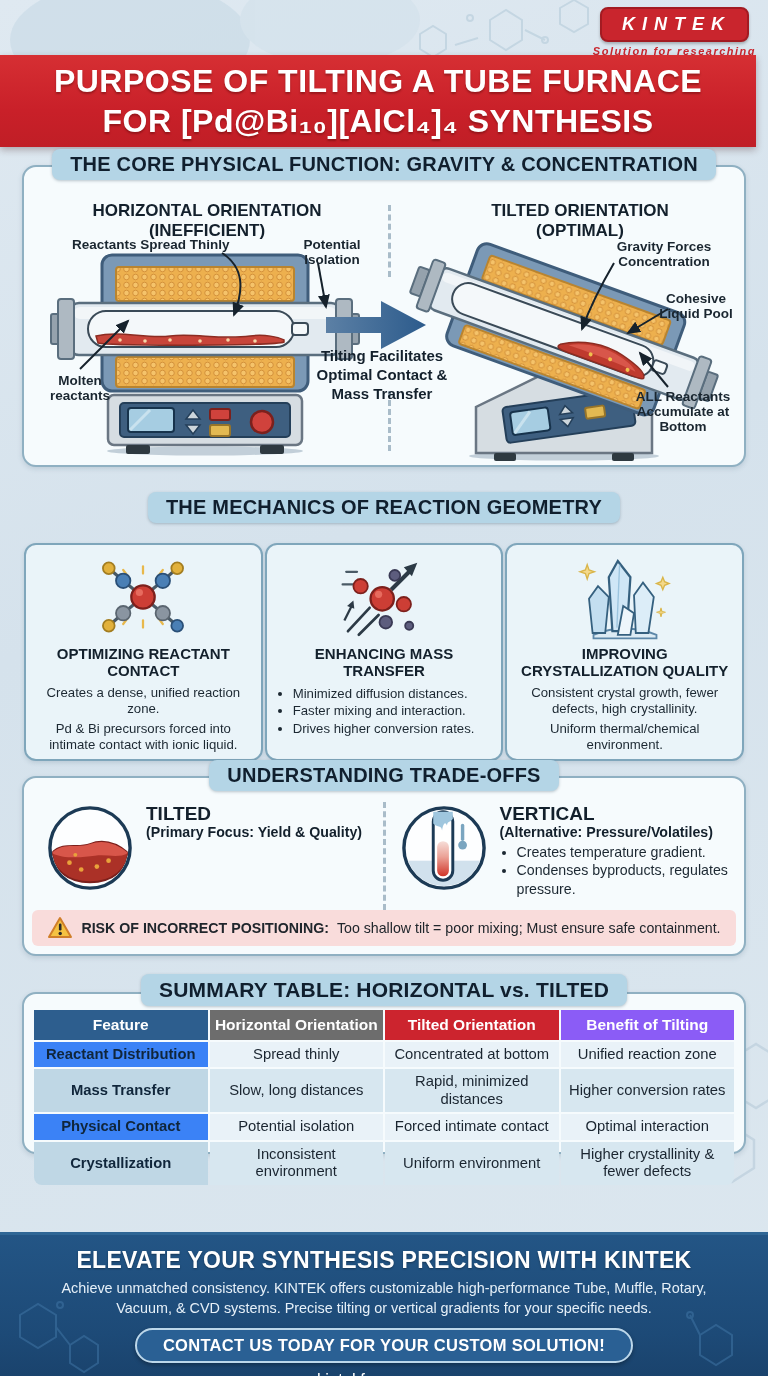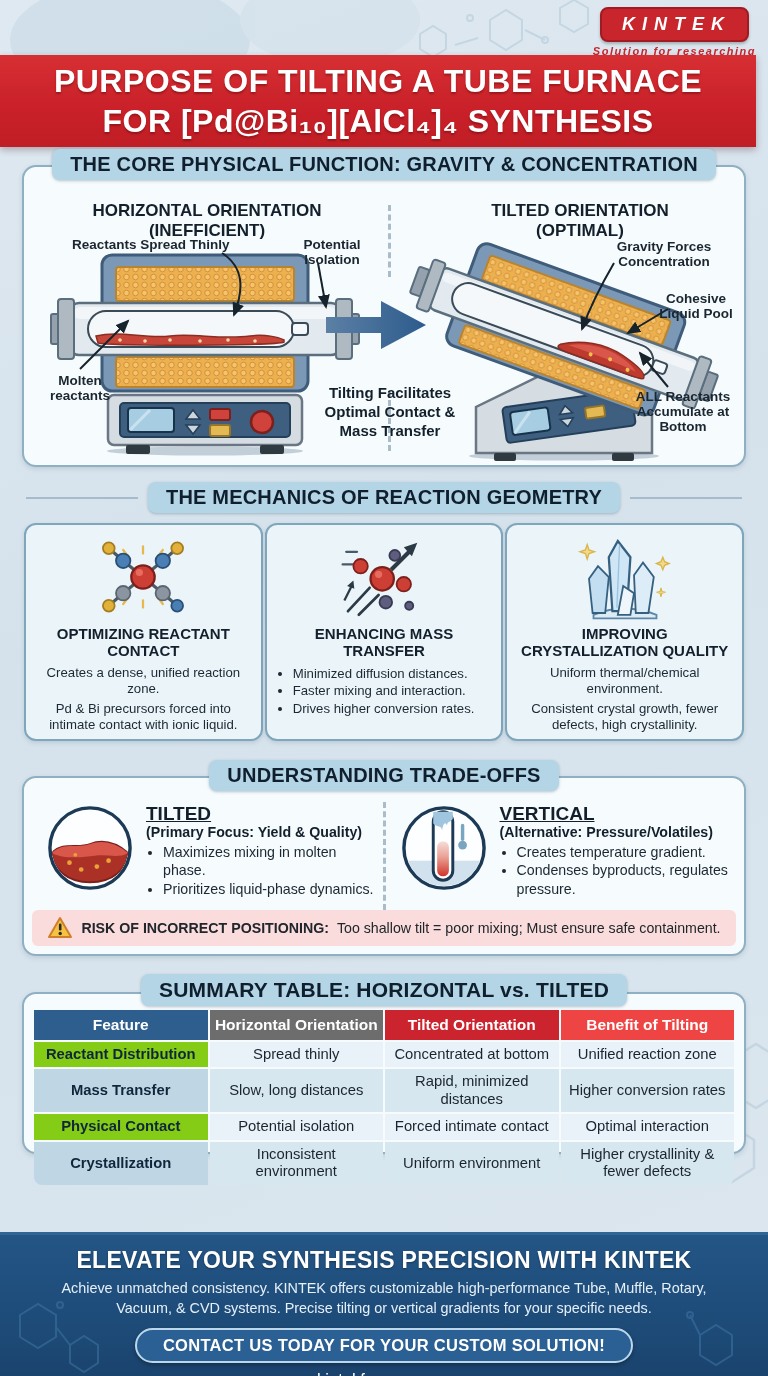--- a/index.html
+++ b/index.html
@@ -57,61 +57,61 @@
   
   .sec-core { position:absolute; top:149px; left:22px; right:22px; height:318px; text-align:center; }
   .sec-core .box { top:16px; }
   .orient-head { position:absolute; z-index:2; font-weight:bold; font-size:17px; line-height:1.2; color:#13202c; }
   .flabel { position:absolute; z-index:2; font-weight:bold; font-size:13.5px; line-height:1.12; color:#1a2630; }
   .center-cap { position:absolute; z-index:2; font-weight:bold; font-size:15px; line-height:1.25; color:#13202c; }
   .vdash { position:absolute; z-index:1; width:0; border-left:3px dashed #a9bcc9; }
 
   
   .sec-mech { position:absolute; top:482px; left:0; width:768px; }
-  .sec-mech .pill-row { margin:0 26px; }
+  .sec-mech .pill-row { margin:0 26px;flex-direction:column; }
   .cards { display:flex; gap:2px; margin:10px 24px 0; }
   .card {
     flex:1; height:218px; background:#eaf4f9; border:2px solid #7fa6bb; border-radius:12px;
     padding:6px 8px; text-align:center; box-shadow:0 2px 4px rgba(70,100,120,.18);
   }
   .card .icon { height:92px; display:flex; align-items:center; justify-content:center; }
   .card h3 { font-size:15px; line-height:1.15; color:#13202c; margin:2px 0 5px; }
   .card p { font-size:13.2px; line-height:1.22; color:#1c2832; margin-bottom:4px; }
   .card ul { text-align:left; margin:2px 0 0 4px; padding-left:14px; }
   .card li { font-size:13.2px; line-height:1.35; color:#1c2832; }
 
   
   .sec-trade { position:absolute; top:760px; left:22px; right:22px; height:196px; text-align:center; }
   .sec-trade .box { top:16px; }
   .trade-cols { position:absolute; z-index:2; top:36px; left:10px; right:10px; display:flex; }
   .trade-half { flex:1; display:flex; align-items:flex-start; gap:12px; padding:8px 6px 0 14px; text-align:left; }
   .trade-divider { width:0; border-left:3px dashed #a9bcc9; margin-top:6px; height:108px; }
-  .trade-text h3 { font-size:19px; line-height:1.05; color:#13202c;text-decoration:underline; }
+  .trade-text h3 { font-size:19px; line-height:1.05; color:#13202c; }
   .trade-text .sub { font-size:14.2px; font-weight:bold; color:#13202c; margin-bottom:3px; }
   .trade-text ul { margin-left:2px; padding-left:15px; }
   .trade-text li { font-size:14.2px; line-height:1.3; color:#1c2832; }
   .risk {
     position:absolute; z-index:2; left:10px; right:10px; bottom:10px; height:36px;
     background:#f9dcdb; border-radius:6px; display:flex; align-items:center; justify-content:center; gap:8px;
     font-size:14.2px; color:#20262c; padding:12px 8px; white-space:nowrap;
   }
   .risk b { font-weight:bold; }
 
   
   .sec-table { position:absolute; top:974px; left:22px; right:22px; height:180px; text-align:center; }
   .sec-table .pill { font-size:21px; }
   .sec-table .box { top:18px; }
   .tbl-wrap { position:absolute; z-index:2; top:34px; left:10px; right:10px; bottom:10px; }
   table.summary { width:100%; height:100%; border-collapse:separate; border-spacing:2px; table-layout:fixed; }
   table.summary th { color:#fff; font-size:15.5px; font-weight:bold; padding:6px 4px;text-align:center; }
   table.summary td { font-size:14.8px; color:#1a2530; padding:4px 6px; line-height:1.18; vertical-align:middle; }
   table.summary td.feat { font-weight:bold; color:#10263b; }
   .hc-blue { background:#2d5e8e; } .hc-gray { background:#6d6d6d; }
-  .hc-red { background:#cc242e; } .hc-gold { background:#ef4444; }
-  tr.r-odd td { background:#e9f2f8; } tr.r-odd td.feat { background:#84cc16; }
+  .hc-red { background:#cc242e; } .hc-gold { background:#8b5cf6; }
+  tr.r-odd td { background:#e9f2f8; } tr.r-odd td.feat { background:#3b82f6; }
   tr.r-even td { background:#d7e7f0; } tr.r-even td.feat { background:#bfd7e5; }
   tr.r-last td:first-child { border-bottom-left-radius:8px; }
   tr.r-last td:last-child { border-bottom-right-radius:8px; }
 
   
   .footer {
     position:absolute; top:1232px; left:0; width:768px; height:144px;
     background:linear-gradient(180deg,#235585 0%, #1d4a77 70%, #1a436d 100%);
     text-align:center; color:#eaf3fa; border-top:3px solid #2f6695;
   }
@@ -287,21 +287,21 @@
     </g>
   </svg>
 
   
   <div class="flabel" style="left:50px; top:88px; width:212px; text-align:left;">Reactants Spread Thinly</div>
   <div class="flabel" style="left:262px; top:88px; width:96px;">Potential Isolation</div>
   <div class="flabel" style="left:6px; top:224px; width:104px;">Molten reactants</div>
   <div class="flabel" style="left:564px; top:90px; width:156px;">Gravity Forces Concentration</div>
   <div class="flabel" style="left:628px; top:142px; width:92px;">Cohesive Liquid Pool</div>
   <div class="flabel" style="left:602px; top:240px; width:118px;">ALL Reactants Accumulate at Bottom</div>
-  <div class="center-cap" style="left:282px; top:198px; width:172px;margin-top:37px;">Tilting Facilitates Optimal Contact &amp; Mass Transfer</div>
+  <div class="center-cap" style="left:274px; top:198px; width:172px;">Tilting Facilitates Optimal Contact &amp; Mass Transfer</div>
 </div>
 
 <div class="sec-mech">
   <div class="pill-row">
     <div class="rule"></div>
     <span class="pill">THE MECHANICS OF REACTION GEOMETRY</span>
     <div class="rule"></div>
   </div>
   <div class="cards">
     <div class="card">
@@ -382,22 +382,22 @@
           <polygon points="80,34 92,50 86,90 72,90 70,48" fill="#dcedf8" stroke="#35607f" stroke-width="2"></polygon>
           <polygon points="52,10 66,28 62,88 46,88 42,28" fill="#cfe6f6" stroke="#35607f" stroke-width="2.5"></polygon>
           <line x1="54" y1="14" x2="51" y2="84" stroke="#9cc4de" stroke-width="1.5"></line>
           <polygon points="58,60 70,68 66,92 52,92" fill="#eef6fb" stroke="#35607f" stroke-width="2"></polygon>
           <path d="M18,14 L20,20 L26,22 L20,24 L18,30 L16,24 L10,22 L16,20 Z" fill="#f4d98b" stroke="#d9b54a" stroke-width="1.5"></path>
           <path d="M102,28 L104,33 L109,35 L104,37 L102,42 L100,37 L95,35 L100,33 Z" fill="#f4d98b" stroke="#d9b54a" stroke-width="1.5"></path>
           <path d="M100,62 L101,66 L105,67 L101,68 L100,72 L99,68 L95,67 L99,66 Z" fill="#f4d98b" stroke="#d9b54a" stroke-width="1.2"></path>
         </svg>
       </div>
       <h3>IMPROVING CRYSTALLIZATION QUALITY</h3>
+      <p>Consistent crystal growth, fewer defects, high crystallinity.</p>
       <p>Uniform thermal/chemical environment.</p>
-      <p>Consistent crystal growth, fewer defects, high crystallinity.</p>
     </div>
   </div>
 </div>
 
 <div class="sec-trade">
   <div class="box"></div>
   <span class="pill">UNDERSTANDING TRADE-OFFS</span>
 
   <div class="trade-cols">
     <div class="trade-half">
@@ -415,24 +415,20 @@
           <circle cx="24" cy="60" r="2.4" fill="#e9a23b"></circle>
             <circle cx="36" cy="67" r="2.4" fill="#e9a23b"></circle>
           <circle cx="52" cy="64" r="2.4" fill="#e9a23b"></circle>
             <circle cx="64" cy="58" r="2.4" fill="#e9a23b"></circle>
           <circle cx="30" cy="52" r="2" fill="#e9a23b"></circle>
         </g>
       </svg>
       <div class="trade-text">
         <h3>TILTED</h3>
         <div class="sub">(Primary Focus: Yield &amp; Quality)</div>
-        <ul>
-          <li>Maximizes mixing in molten phase.</li>
-          <li>Prioritizes liquid-phase dynamics.</li>
-        </ul>
       </div>
     </div>
     <div class="trade-divider"></div>
     <div class="trade-half">
       <svg width="88" height="88" viewBox="0 0 90 90">
         <defs>
           <clipPath id="ctube">
               <circle cx="45" cy="45" r="39"></circle>
             </clipPath>
           <linearGradient id="tubeG" x1="0" y1="0" x2="0" y2="1">

